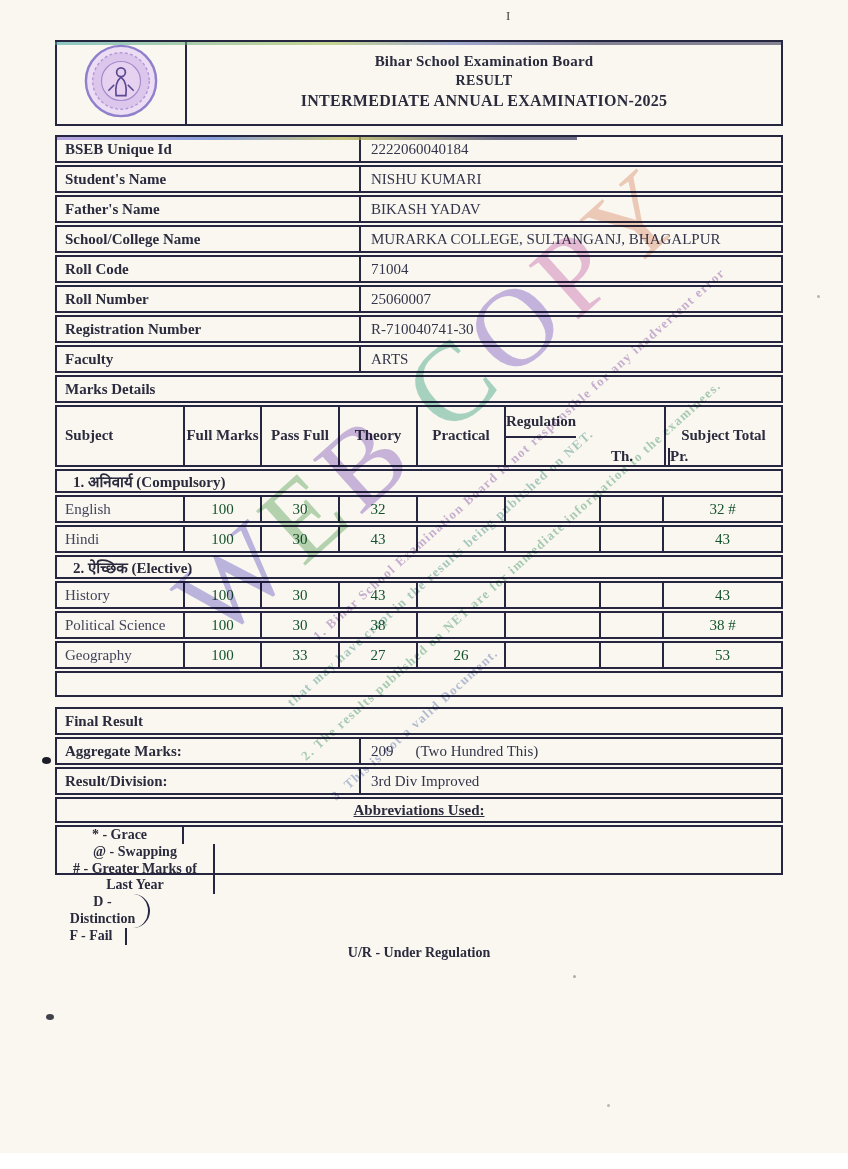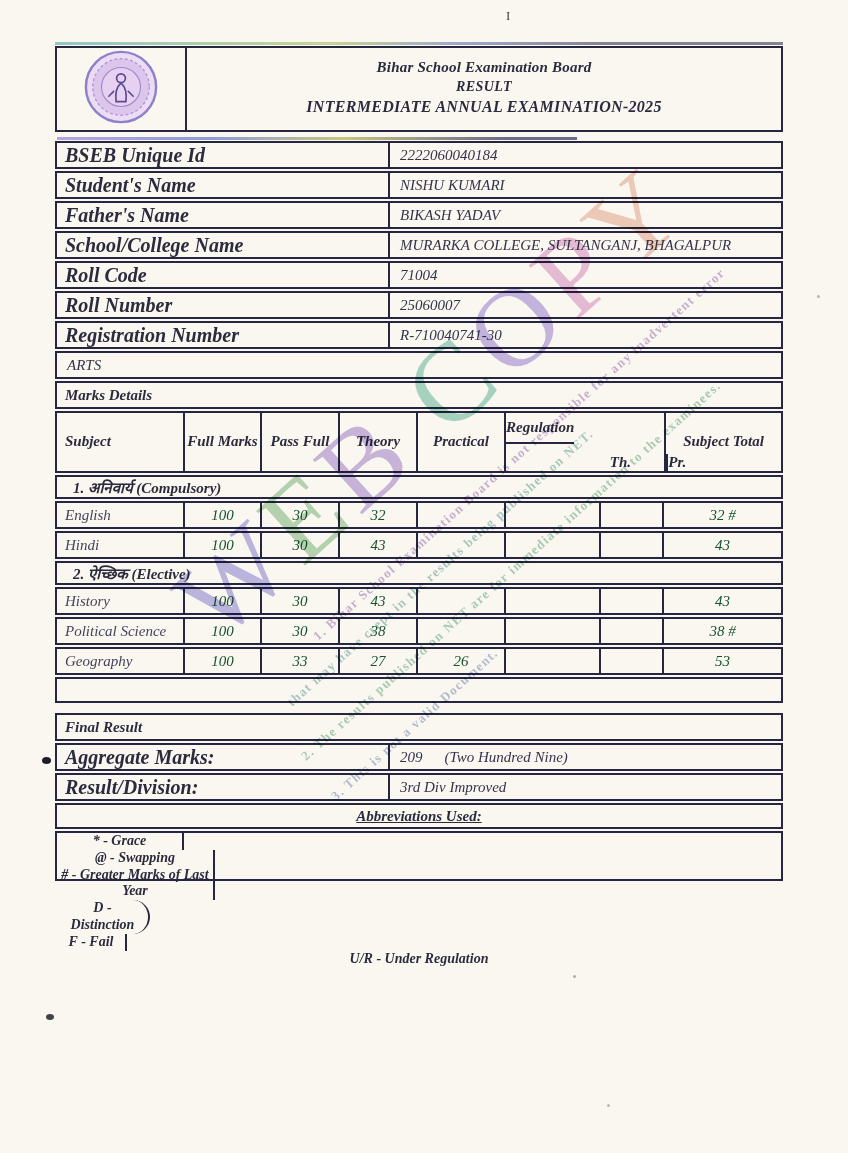--- a/index.html
+++ b/index.html
@@ -2,35 +2,35 @@
 <html><head>
 <meta charset="utf-8">
 <style>
   html,body{margin:0;padding:0;background:#fff;}
   .page{
     position:relative; width:848px; height:1169px;
     background:#f9f7f0; overflow:hidden;
     font-family:"Liberation Serif", serif; color:#2b2b3d;
   }
   .page-bottom-strip{position:absolute;left:0;bottom:0;width:100%;height:16px;background:#ffffff;}
-  .sheet{position:absolute;left:55px;top:46px;width:728px;z-index:2;font-style:italic;}
+  .sheet{position:absolute;left:55px;top:40px;width:728px;z-index:2;}
   .box{border:2px solid #262640;box-sizing:border-box;background:transparent;}
 
   
   .hdr{display:flex;height:86px;margin-bottom:9px;}
   .logo-cell{width:128px;border-right:2px solid #262640;display:flex;align-items:center;justify-content:center;}
   .title-cell{flex:1;text-align:center;padding-top:11px;}
   .t1{font-size:15px;font-weight:bold;letter-spacing:.2px;}
   .t2{font-size:14px;font-weight:bold;margin-top:3px;letter-spacing:.4px;}
   .t3{font-size:16px;font-weight:bold;margin-top:3px;letter-spacing:.3px;}
 
   
   .row{display:flex;height:28px;margin-bottom:2px;align-items:stretch;}
-  .row .lab{width:333px;border-right:2px solid #262640;display:flex;align-items:center;
-    padding-left:8px;font-weight:bold;font-size:20px;box-sizing:border-box;}
+  .row .lab{width:304px;border-right:2px solid #262640;display:flex;align-items:center;
+    padding-left:8px;font-weight:bold;font-size:15px;box-sizing:border-box;}
   .row .val{flex:1;display:flex;align-items:center;padding-left:10px;font-size:15px;color:#34344a;}
 
   .single{height:28px;display:flex;align-items:center;padding-left:8px;
     font-weight:bold;font-size:15px;margin-bottom:2px;}
 
   
   .mh{display:flex;height:62px;margin-bottom:2px;}
   .mh .hc{border-right:2px solid #262640;display:flex;align-items:center;justify-content:center;
     text-align:center;font-weight:bold;font-size:15px;line-height:1.15;box-sizing:border-box;}
   .c-sub{width:128px;} .c-full{width:77px;} .c-pass{width:78px;} .c-theory{width:78px;}
@@ -148,20 +148,21 @@
     </div>
     <div class="box row">
       <div class="lab">Roll Number</div>
       <div class="val">25060007</div>
     </div>
     <div class="box row">
       <div class="lab">Registration Number</div>
       <div class="val">R-710040741-30</div>
     </div>
     <div class="box row">
+      <div class="lab">Faculty</div>
       <div class="val">ARTS</div>
     </div>
 
     <div class="box single">Marks Details</div>
 
     <div class="box mh">
       <div class="hc c-sub">Subject</div>
       <div class="hc c-full">Full Marks</div>
       <div class="hc c-pass">Pass Full</div>
       <div class="hc c-theory">Theory</div>
@@ -235,21 +236,21 @@
     <div class="box empty-row"></div>
 
     <div class="spacer8"></div>
 
     <div class="box single">Final Result</div>
     <div class="box row">
       <div class="lab">Aggregate Marks:</div>
       <div class="val">
         <span>209</span>
         <span style="width:22px;display:inline-block;"></span>
-        <span>(Two Hundred Nine)</span>
+        <span>(Two Hundred This)</span>
       </div>
     </div>
     <div class="box row">
       <div class="lab">Result/Division:</div>
       <div class="val">3rd Div Improved</div>
     </div>
 
     <div class="box abbr-title">Abbreviations Used:</div>
     <div class="box arow">
       <div class="ac a1">* - Grace</div>

